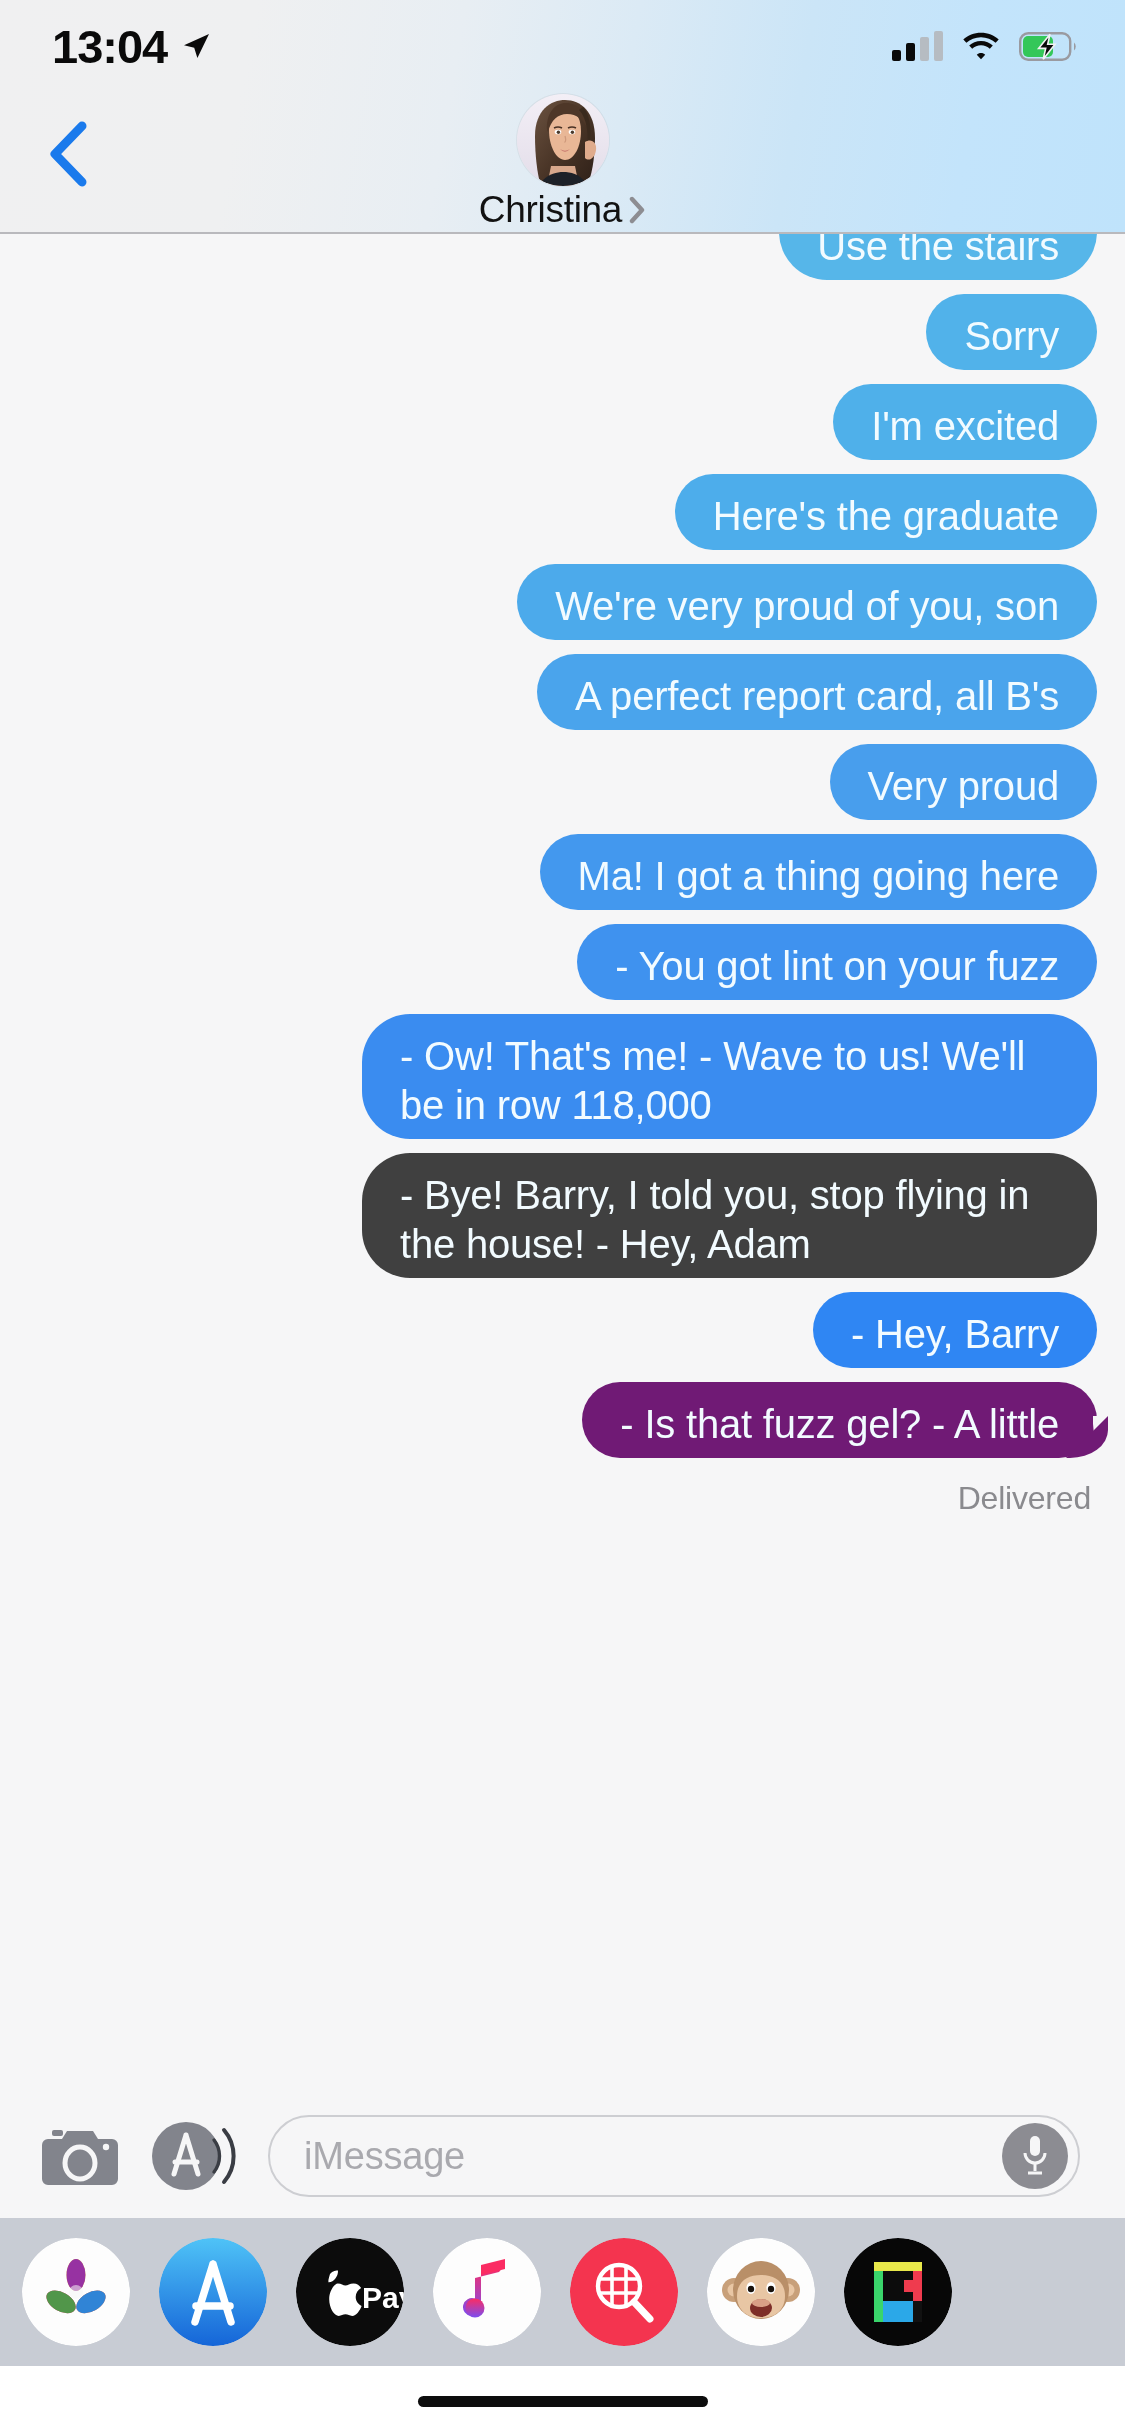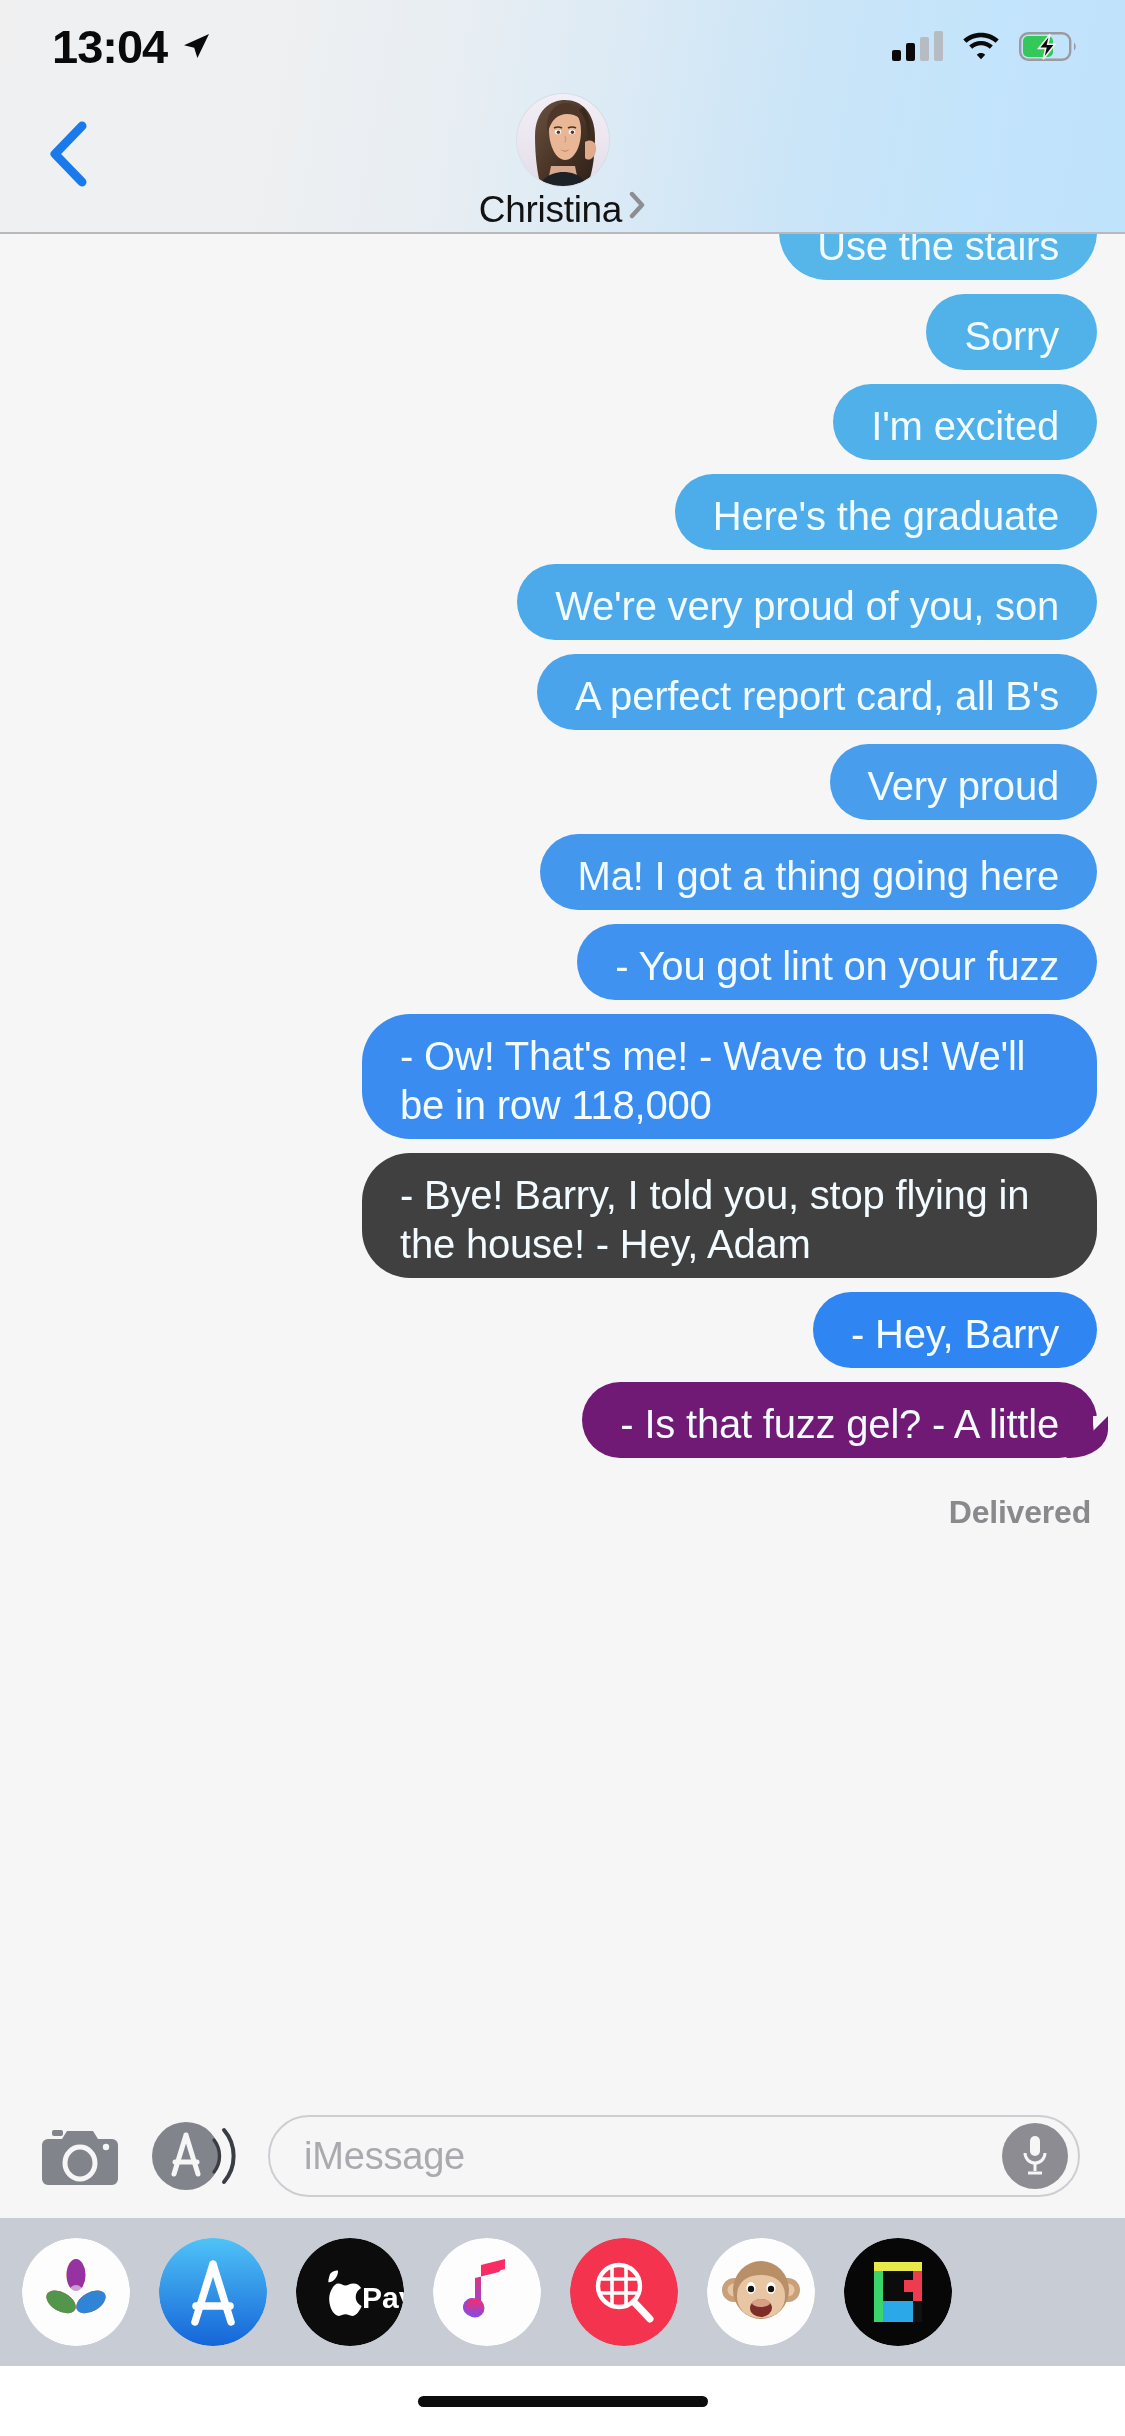--- a/index.html
+++ b/index.html
@@ -71,21 +71,21 @@
     display:flex; flex-direction:column; align-items:center; cursor:pointer;
   }
   #avatar {
     width:92px; height:92px; border-radius:50%;
     overflow:hidden; position:relative;
     background:#e9e6ee;
     box-shadow:0 0 0 1px rgba(0,0,0,.05);
   }
   #avatar svg { width:100%; height:100%; display:block; }
   #contact-row {
-    margin-top:5px; display:flex; gap:7px;
+    margin-top:5px; display:flex; align-items:center; gap:7px;
   }
   #contact-name {
     font-size:37px; color:#121212; letter-spacing:-.3px; line-height:1;
   }
   #contact-chevron { width:17px; height:28px; display:block; }
 
   
   #thread {
     flex:1 1 auto; position:relative;
     background:#f6f6f7;
@@ -127,24 +127,24 @@
   }
   .bubble.tail::before {
     content:""; position:absolute;
     right:-30px; bottom:0;
     width:34px; height:42px;
     background:#f6f6f7;
     border-bottom-left-radius:34px;
   }
   #delivered {
     text-align:right;
-    font-size:32px; font-weight:700;
+    font-size:32px; font-weight:400;
     color:#8a8a8e;
     letter-spacing:-.2px;
-    margin-top:22px;
+    margin-top:8px;
     padding-right:6px;
   }
 
   
   #input-bar {
     flex:0 0 auto;
     height:124px;
     background:#f6f6f7;
     display:flex; align-items:center;
     padding:0 45px 0 42px;

